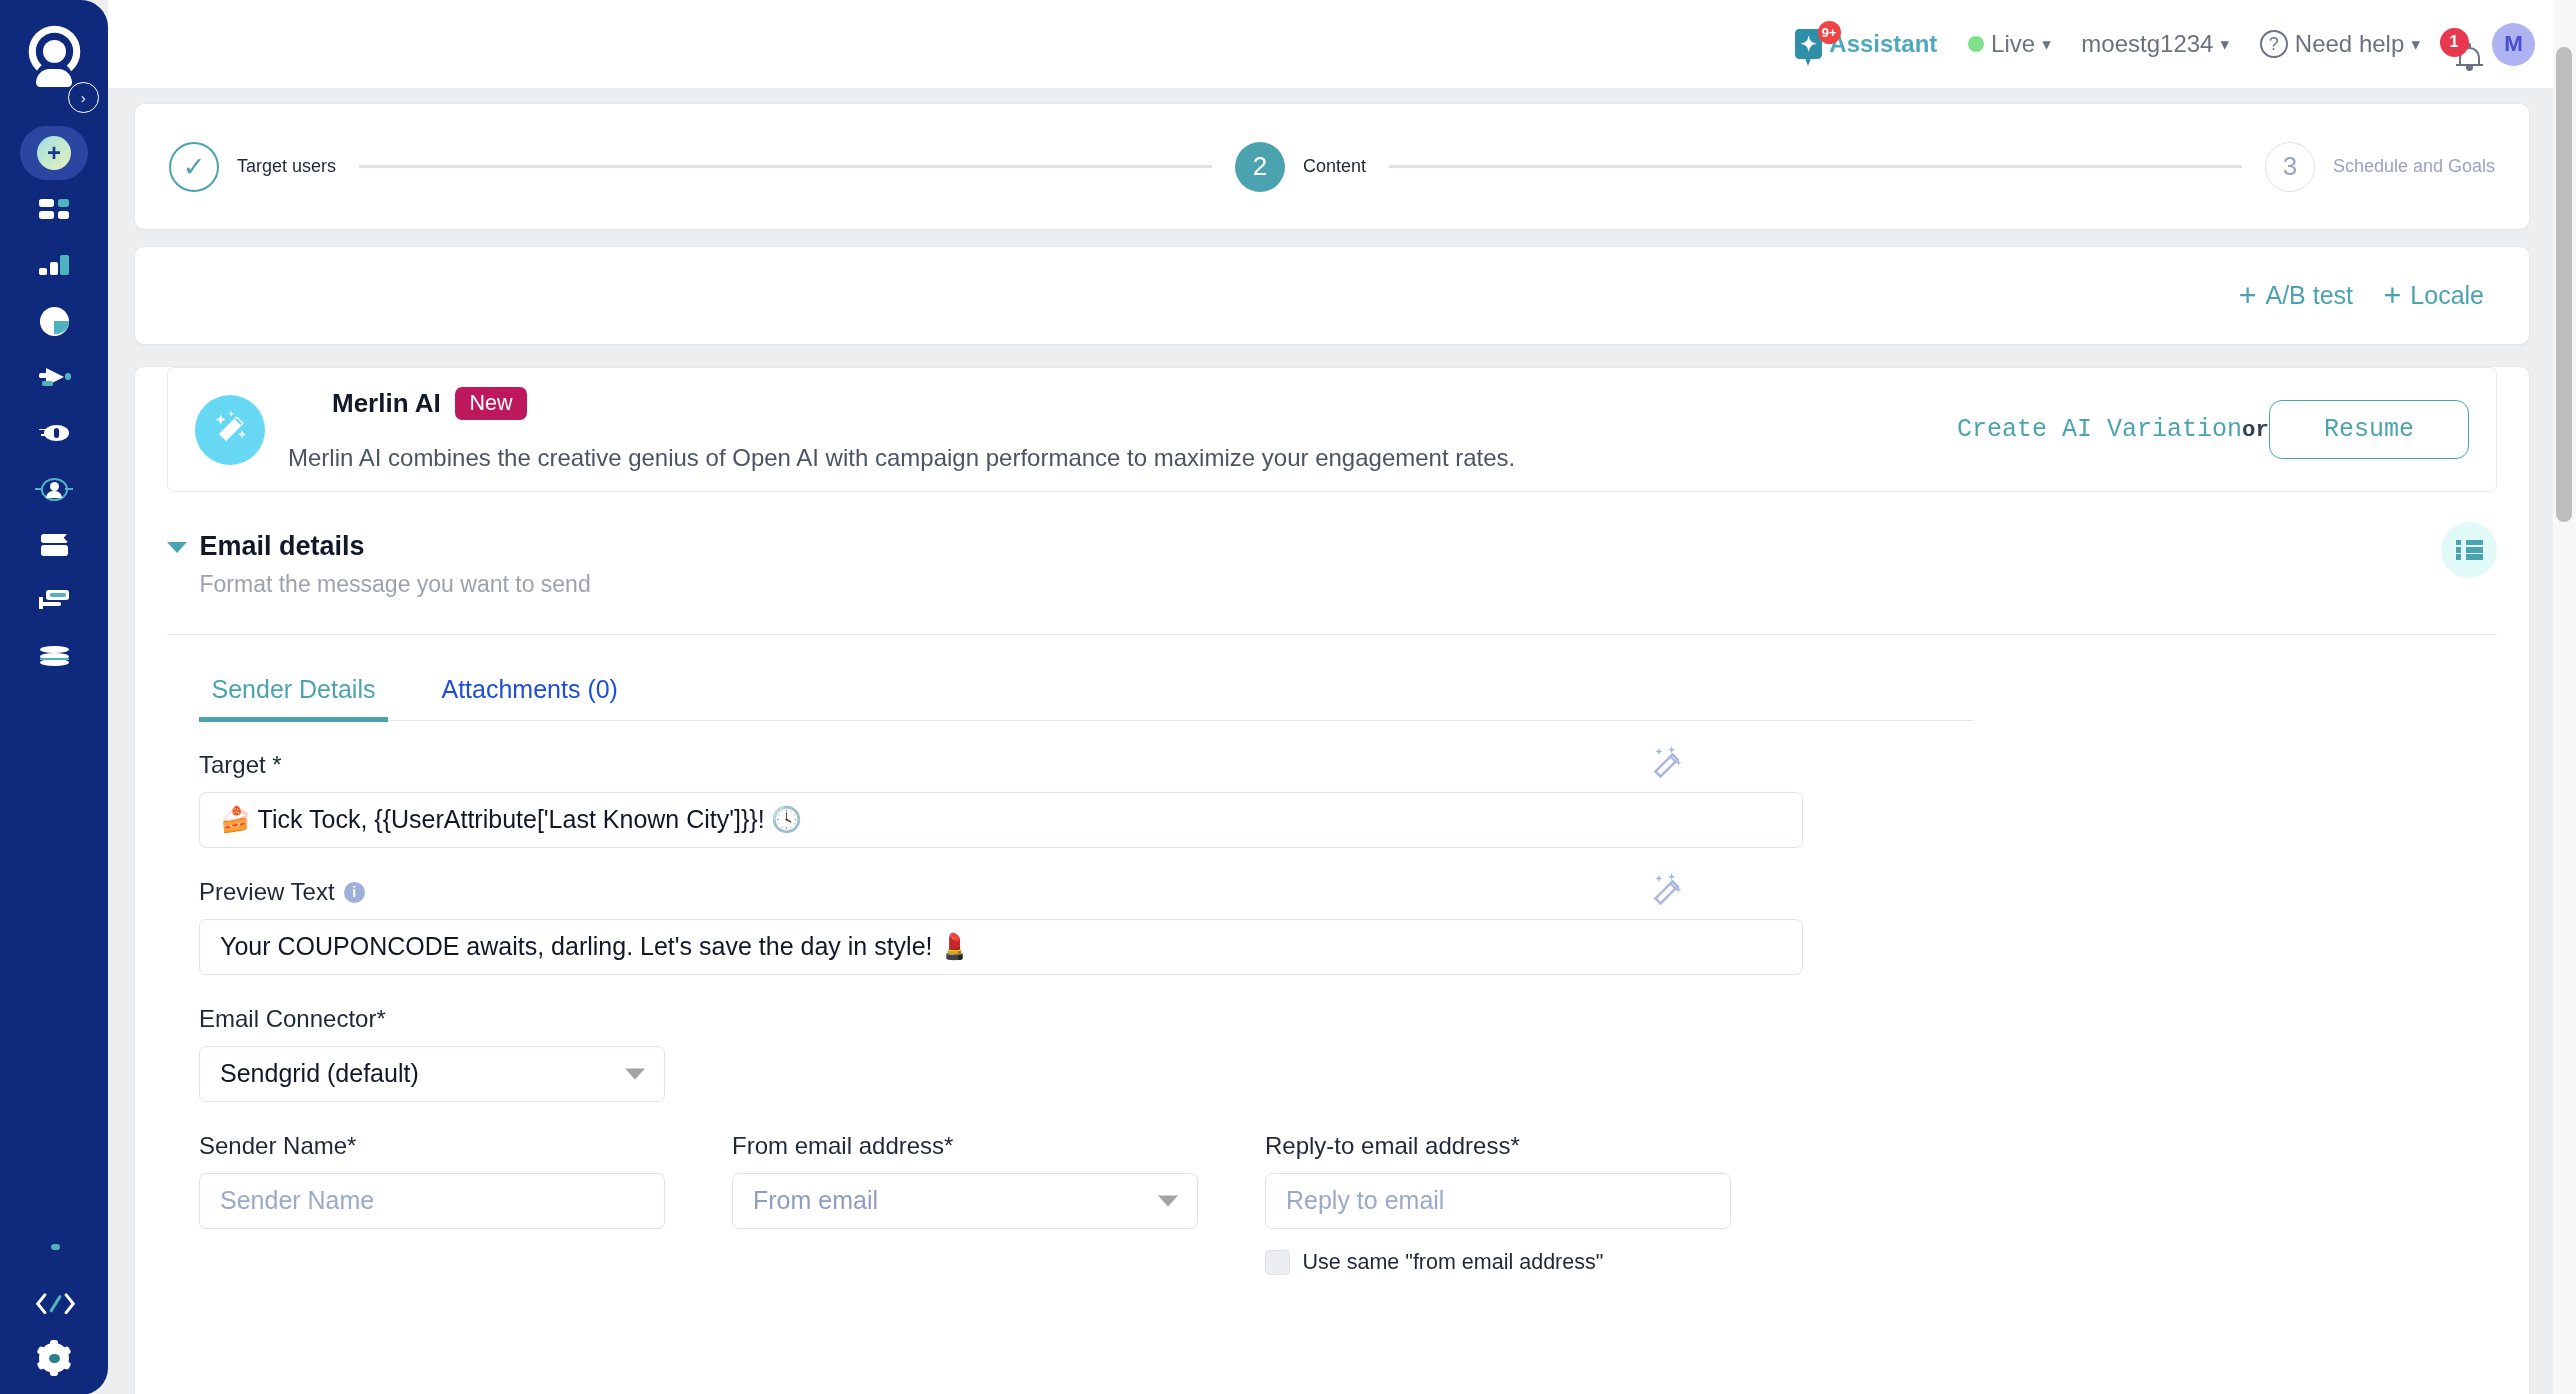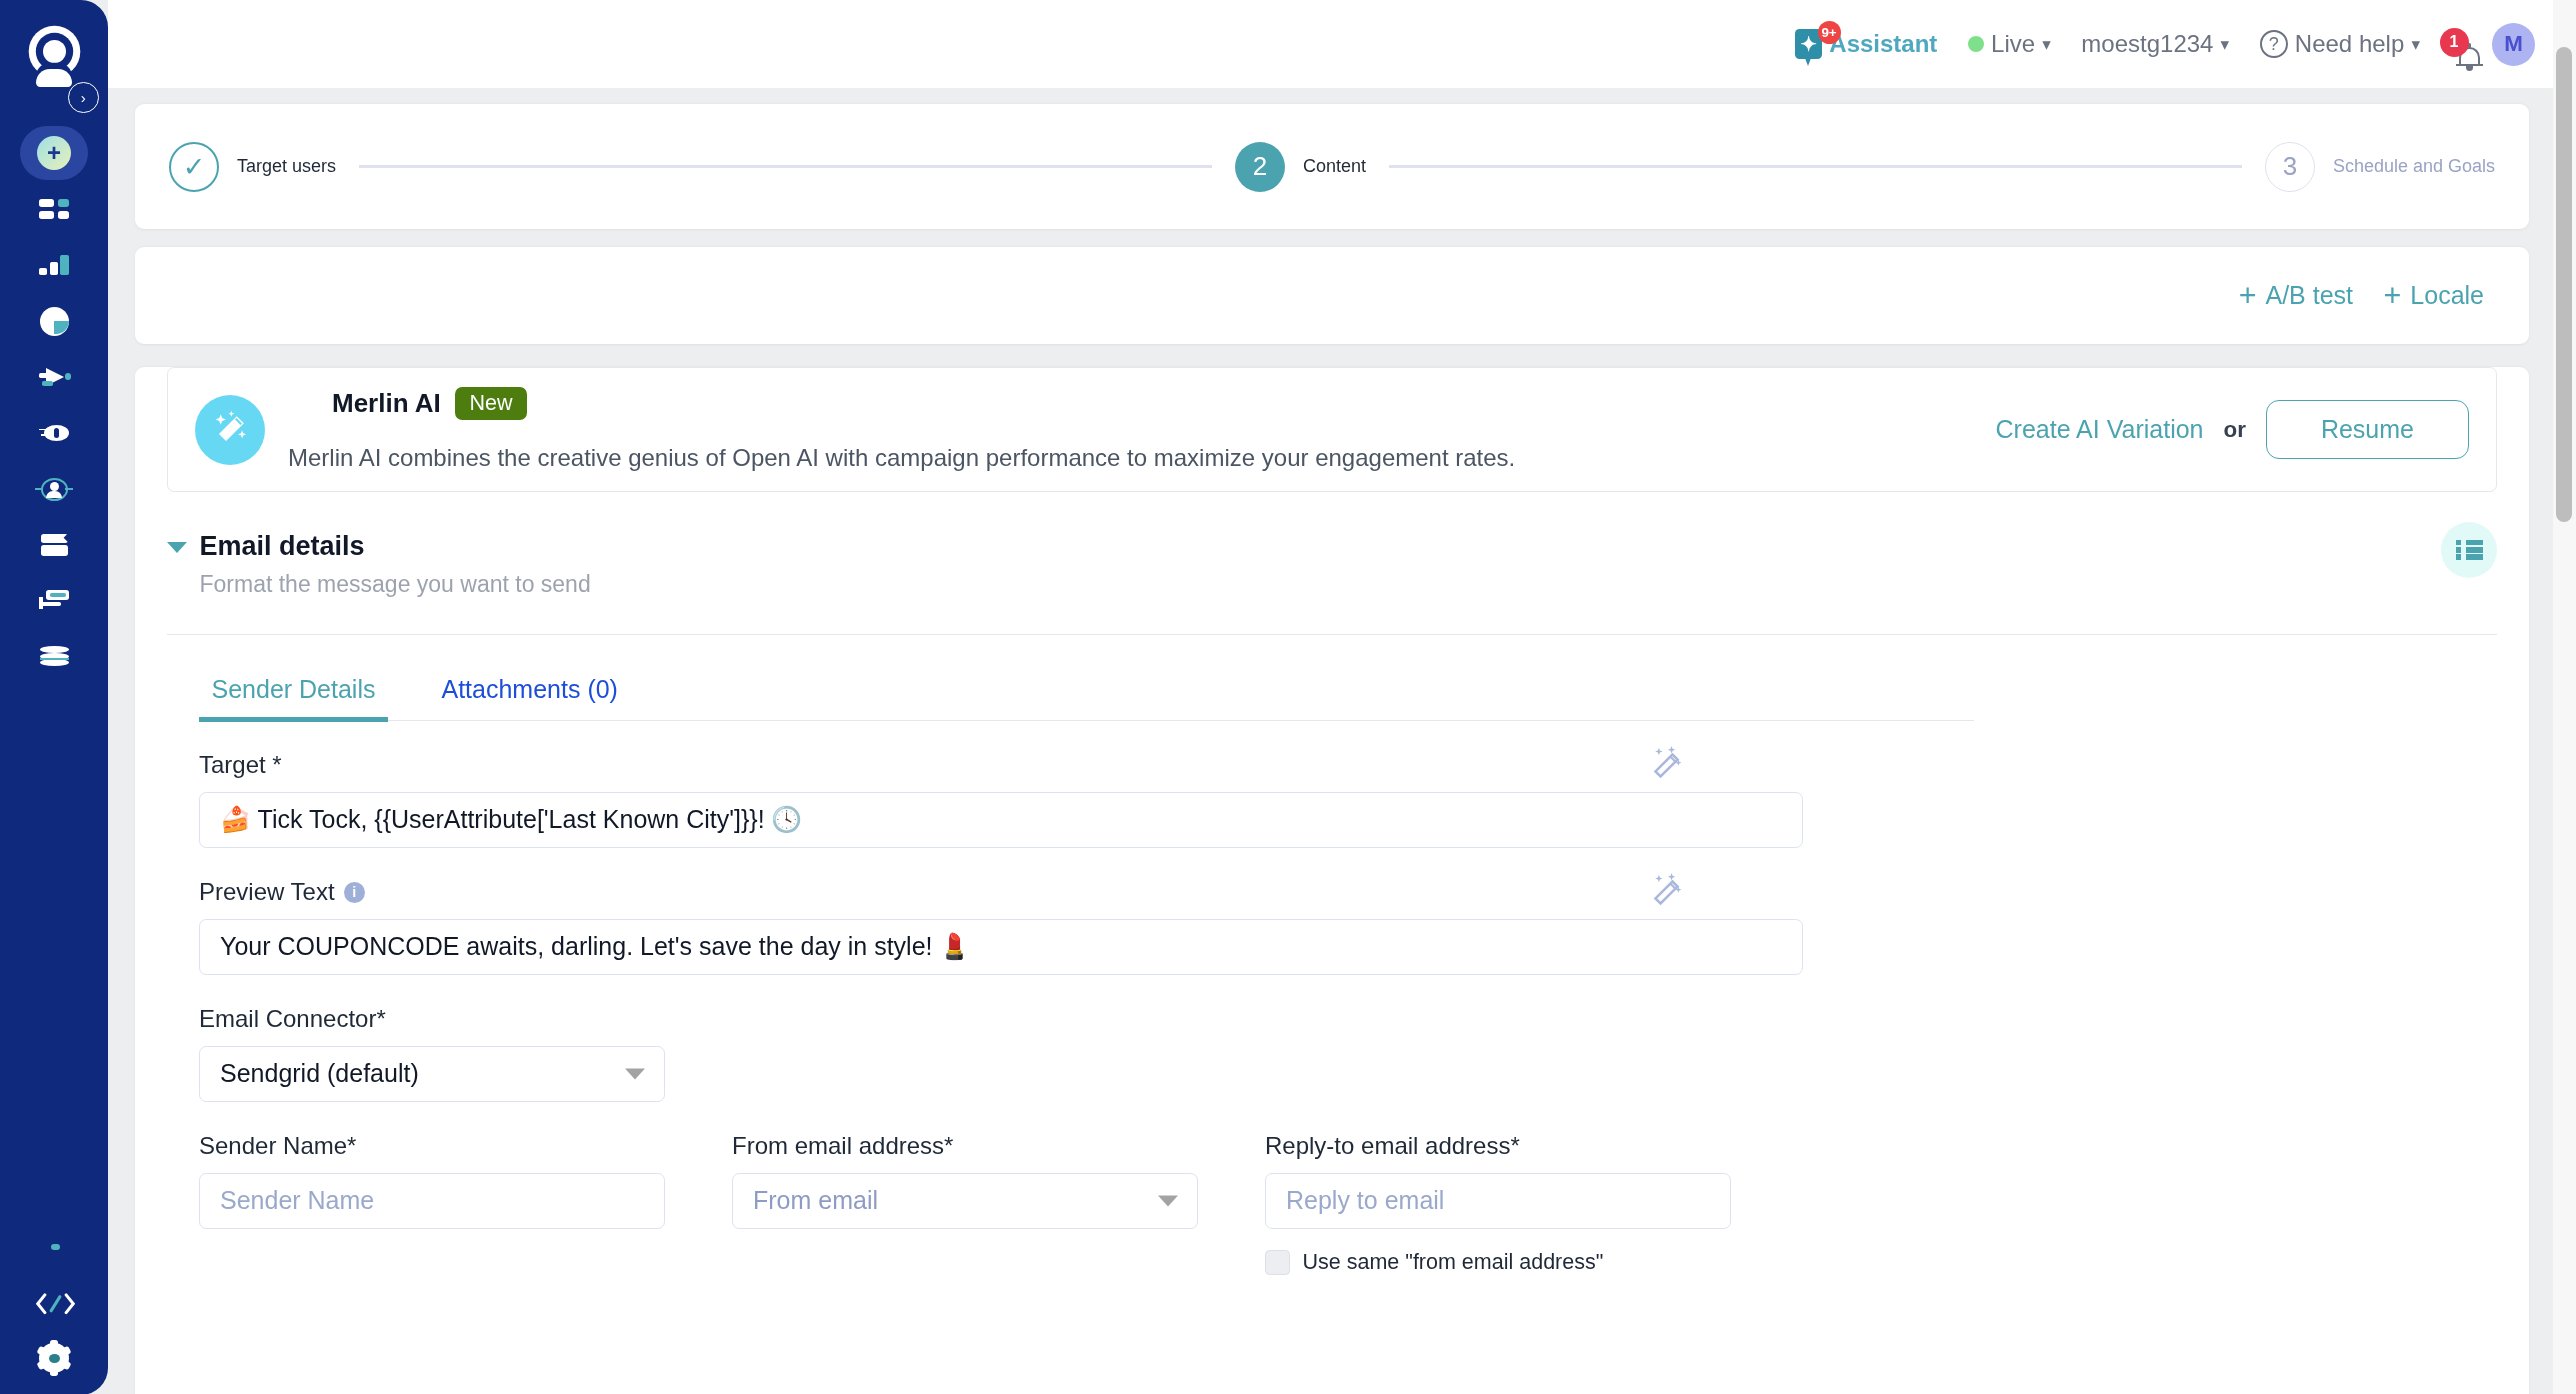--- a/index.html
+++ b/index.html
@@ -238,25 +238,25 @@
     height:125px; display:flex; align-items:center; padding:0 27px;
   }
   .merlin-icon {
     width:70px;height:70px;border-radius:50%; background:#67d8f4;
     display:flex;align-items:center;justify-content:center; flex:0 0 auto;
   }
   .merlin-txt { margin-left:23px; flex:1 1 auto; }
   .merlin-title-row{ display:flex; align-items:center; gap:14.3px;margin-left:44px; }
   .merlin-title { font-size:26px; font-weight:700; color:#111827; }
   .badge-new {
-    background:#4d7c0f; color:#fff; font-size:21.5px;
+    background:#be185d; color:#fff; font-size:21.5px;
     padding:3.6px 14.3px; border-radius:7.2px;
   }
   .merlin-desc { margin-top:24px; font-size:24px; color:#4b5563; }
-  .merlin-actions { display:flex; align-items:center; gap:20px; flex:0 0 auto; }
+  .merlin-actions { display:flex; align-items:center; flex:0 0 auto;font-family:Liberation Mono, monospace; }
   .link-teal { color:#4ba3b0; font-size:25px; cursor:pointer; }
   .or-txt { font-size:22.4px; color:#374151; font-weight:600; }
   .btn-outline {
     border:1.3px solid #4ba3b0; color:#4ba3b0; background:#fff;
     font-size:25px; padding:14.3px 54px; border-radius:13px; cursor:pointer;
     font-family:inherit;
   }
 
   
   #emaildetails { margin:39px 32px 0 32px; position:relative; }

